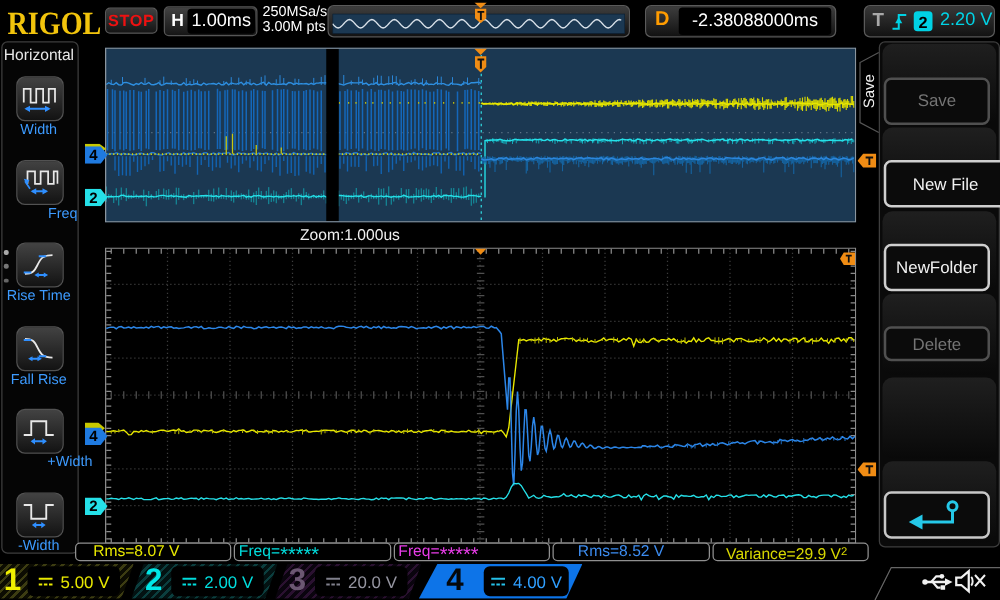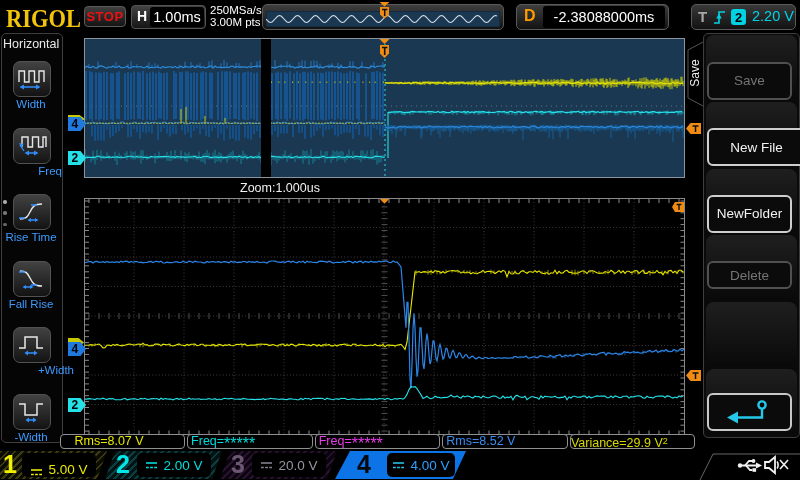--- a/index.html
+++ b/index.html
@@ -165,25 +165,25 @@
     <path d="M436.0 159.3V160.7M445.0 159.1V161.3M451.0 157.1V159.7M454.0 158.5V159.1M457.0 157.2V159.2M460.0 158.3V159.3M466.0 156.7V160.2M469.0 157.8V160.8M472.0 158.0V160.8M481.0 156.2V160.0M484.0 157.2V157.9M487.0 156.4V158.0M490.0 155.8V159.0M499.0 155.1V157.7M502.0 155.5V157.2M523.0 154.4V156.2M526.0 155.3V155.9M535.0 154.7V157.8M538.0 154.2V155.5M541.0 153.5V157.4M544.0 154.4V154.8M550.0 154.3V155.9M553.0 153.7V155.5M559.0 152.4V156.6M562.0 153.6V154.5M565.0 152.8V154.2M571.0 152.2V153.5M574.0 152.8V155.1M577.0 152.3V154.5M580.0 152.2V153.8M583.0 152.7V154.5M586.0 152.4V154.1M589.0 151.0V153.2M592.0 152.1V154.8" stroke="#1f6ec0" stroke-width="0.8" fill="none"></path>
     <path d="M1.0 201.1L3.0 201.1L5.0 200.6L7.0 200.9L9.0 201.0L11.0 201.6L13.0 200.5L15.0 201.0L17.0 200.9L19.0 200.2L21.0 200.9L23.0 201.6L25.0 200.6L27.0 200.9L29.0 200.6L31.0 201.7L33.0 201.7L35.0 201.7L37.0 201.6L39.0 200.9L41.0 200.3L43.0 201.8L45.0 201.4L47.0 201.0L49.0 200.9L51.0 200.8L53.0 201.5L55.0 201.3L57.0 200.4L59.0 201.0L61.0 200.3L63.0 201.4L65.0 201.3L67.0 200.9L69.0 200.5L71.0 200.8L73.0 200.6L75.0 201.8L77.0 200.2L79.0 201.3L81.0 200.5L83.0 200.9L85.0 201.1L87.0 201.1L89.0 201.8L91.0 200.9L93.0 200.4L95.0 201.3L97.0 200.5L99.0 201.6L101.0 201.2L103.0 201.3L105.0 200.2L107.0 201.2L109.0 200.8L111.0 201.3L113.0 201.0L115.0 200.7L117.0 201.4L119.0 201.3L121.0 201.2L123.0 201.1L125.0 200.5L127.0 201.3L129.0 201.2L131.0 200.7L133.0 201.7L135.0 201.0L137.0 201.7L139.0 200.8L141.0 200.3L143.0 200.8L145.0 200.9L147.0 200.3L149.0 200.8L151.0 201.2L153.0 201.3L155.0 201.1L157.0 201.4L159.0 200.4L161.0 200.7L163.0 201.1L165.0 201.2L167.0 201.4L169.0 201.4L171.0 201.6L173.0 201.3L175.0 201.4L177.0 201.4L179.0 200.7L181.0 201.6L183.0 201.0L185.0 200.9L187.0 200.3L189.0 200.8L191.0 200.9L193.0 201.0L195.0 201.5L197.0 201.0L199.0 201.1L201.0 201.5L203.0 201.6L205.0 200.9L207.0 200.8L209.0 201.3L211.0 201.3L213.0 201.8L215.0 201.6L217.0 200.5L219.0 201.6L221.0 200.3L223.0 200.8L225.0 200.5L227.0 201.7L229.0 200.3L231.0 200.5L233.0 200.4L235.0 200.4L237.0 200.4L239.0 200.5L241.0 201.7L243.0 200.2L245.0 200.9L247.0 201.3L249.0 201.7L251.0 201.0L253.0 200.9L255.0 201.4L257.0 200.2L259.0 200.5L261.0 200.2L263.0 201.5L265.0 201.5L267.0 201.0L269.0 200.7L271.0 201.1L273.0 201.2L275.0 201.5L277.0 201.0L279.0 201.3L281.0 201.0L283.0 201.1L285.0 200.9L287.0 201.1L289.0 201.6L291.0 200.7L293.0 201.5L295.0 200.6L297.0 200.8L299.0 200.7L301.0 201.6L303.0 200.4L305.0 200.7L307.0 201.7L309.0 201.2L311.0 200.5L313.0 201.1L315.0 200.5L317.0 200.5L319.0 201.2L321.0 199.7L323.0 196.4L325.0 191.6L327.0 188.7L329.0 189.0L331.0 188.7L333.0 190.6L335.0 193.8L337.0 196.9L339.0 200.5L341.0 199.4L343.0 198.2L345.0 200.1L347.0 200.7L349.0 200.1L351.0 198.2L353.0 199.1L355.0 199.4L357.0 200.0L359.0 199.6L361.0 199.4L363.0 199.5L365.0 198.6L367.0 197.0L369.0 198.8L371.0 198.9L373.0 197.9L375.0 199.2L377.0 200.0L379.0 197.9L381.0 198.9L383.0 198.0L385.0 198.3L387.0 199.3L389.0 200.0L391.0 198.2L393.0 198.7L395.0 198.5L397.0 200.1L399.0 198.0L401.0 198.9L403.0 199.7L405.0 199.7L407.0 198.8L409.0 198.1L411.0 198.0L413.0 198.9L415.0 200.2L417.0 200.1L419.0 198.0L421.0 200.0L423.0 199.1L425.0 199.6L427.0 198.2L429.0 201.9L431.0 198.5L433.0 197.2L435.0 198.5L437.0 199.3L439.0 199.4L441.0 198.2L443.0 201.6L445.0 200.1L447.0 198.7L449.0 198.8L451.0 199.4L453.0 199.8L455.0 201.3L457.0 197.9L459.0 199.9L461.0 198.2L463.0 198.8L465.0 198.7L467.0 199.1L469.0 199.0L471.0 198.2L473.0 199.6L475.0 199.9L477.0 199.4L479.0 199.4L481.0 198.0L483.0 201.8L485.0 199.0L487.0 200.0L489.0 198.2L491.0 198.3L493.0 199.3L495.0 199.1L497.0 199.1L499.0 198.1L501.0 198.0L503.0 200.0L505.0 198.5L507.0 199.8L509.0 199.2L511.0 198.6L513.0 197.9L515.0 198.3L517.0 198.1L519.0 198.1L521.0 198.0L523.0 199.7L525.0 199.7L527.0 197.9L529.0 199.7L531.0 197.9L533.0 198.4L535.0 199.4L537.0 199.7L539.0 198.3L541.0 198.2L543.0 198.0L545.0 200.1L547.0 198.6L549.0 199.0L551.0 198.4L553.0 198.0L555.0 197.8L557.0 198.3L559.0 200.0L561.0 200.1L563.0 198.3L565.0 199.5L567.0 199.2L569.0 200.1L571.0 198.7L573.0 198.3L575.0 198.1L577.0 198.1L579.0 198.1L581.0 199.5L583.0 197.9L585.0 198.1L587.0 199.2L589.0 200.1L591.0 199.1L593.0 199.9L595.0 198.0L597.0 198.9L599.0 198.2" stroke="#25e0e8" stroke-width="1.1" fill="none"></path>
     <path d="M296 1H305L300.5 5.8Z" fill="#f08c14"></path>
     <path d="M588 9L591 4H600V14H591Z" fill="#f08c14"></path>
     <path d="M592.6 6.5H597.4M595 6.5V12" stroke="#101010" stroke-width="1.4" fill="none"></path>
   </svg>
 <div style="position:absolute;left:240px;top:181px;color:#f0f0f0;font-size:12.5px">Zoom:1.000us</div>
 <div style="position:absolute;left:59.5px;top:433.5px;width:125.5px;height:15.5px;border:1px solid #909090;border-radius:4px;background:#000;box-sizing:border-box;color:#e8e800;font-size:12.5px;line-height:13px;padding-left:14px;white-space:nowrap;overflow:hidden">Rms=8.07 V</div>
 <div style="position:absolute;left:187.1px;top:433.5px;width:125.5px;height:15.5px;border:1px solid #909090;border-radius:4px;background:#000;box-sizing:border-box;color:#00dcdc;font-size:12.5px;line-height:13px;padding-left:3px;white-space:nowrap;overflow:hidden">Freq=<span style="font-size:16px;line-height:10px;vertical-align:-3.5px">*****</span></div>
 <div style="position:absolute;left:314.7px;top:433.5px;width:125.5px;height:15.5px;border:1px solid #909090;border-radius:4px;background:#000;box-sizing:border-box;color:#e83ce8;font-size:12.5px;line-height:13px;padding-left:3px;white-space:nowrap;overflow:hidden">Freq=<span style="font-size:16px;line-height:10px;vertical-align:-3.5px">*****</span></div>
-<div style="position:absolute;left:442.29999999999995px;top:433.5px;width:125.5px;height:15.5px;border:1px solid #909090;border-radius:4px;background:#000;box-sizing:border-box;color:#3c8cf0;font-size:12.5px;line-height:13px;padding-left:3px;white-space:nowrap;overflow:hidden">Rms=8.52 V</div>
-<div style="position:absolute;left:569.9px;top:433.5px;width:125.5px;height:15.5px;border:1px solid #909090;border-radius:4px;background:#000;box-sizing:border-box;color:#d8d800;font-size:12.5px;line-height:13px;padding-left:0;white-space:nowrap;overflow:hidden">Variance=29.9 V<span style="font-size:9px;vertical-align:3px">2</span></div>
+<div style="position:absolute;left:442.29999999999995px;top:433.5px;width:125.5px;height:15.5px;border:1px solid #909090;border-radius:4px;background:#000;box-sizing:border-box;color:#3c8cf0;font-size:12.5px;line-height:13px;padding-left:19px;white-space:nowrap;overflow:hidden">Rms=8.52 V</div>
+<div style="position:absolute;left:569.9px;top:433.5px;width:125.5px;height:15.5px;border:1px solid #909090;border-radius:4px;background:#000;box-sizing:border-box;color:#d8d800;font-size:12.5px;line-height:13px;padding-left:10px;white-space:nowrap;overflow:hidden">Variance=29.9 V<span style="font-size:9px;vertical-align:3px">2</span></div>
 <div style="position:absolute;left:0px;top:451px;width:107px;height:28px;background:repeating-linear-gradient(135deg,#3c3c12 0 2px,#0c0c02 2px 5px);clip-path:polygon(0 0,107px 0,97px 28px,0 28px)"></div>
 <div style="position:absolute;left:3px;top:450px;color:#f0f000;font-size:25px;font-weight:bold;line-height:28px">1</div>
-<div style="position:absolute;left:22px;top:453px;width:74px;height:24px;background:#000;border-radius:5px;display:flex;align-items:flex-end;justify-content:center;color:#e8e800;font-size:13.5px"><svg width="13" height="9" viewBox="0 0 13 9" style="margin-right:5px">
+<div style="position:absolute;left:22px;top:453px;width:74px;height:24px;background:#000;border-radius:5px;display:flex;align-items:center;justify-content:center;color:#e8e800;font-size:13.5px"><svg width="13" height="9" viewBox="0 0 13 9" style="margin-right:5px">
       <path d="M1 2H12" stroke="#e8e800" stroke-width="1.6" fill="none"></path>
       <path d="M1 6.5H3.8M5.1 6.5H7.9M9.2 6.5H12" stroke="#e8e800" stroke-width="1.6" fill="none"></path>
     </svg>5.00 V</div>
 <div style="position:absolute;left:105px;top:451px;width:117px;height:28px;background:repeating-linear-gradient(135deg,#0b3e3e 0 2px,#031212 2px 5px);clip-path:polygon(10px 0,117px 0,107px 28px,0 28px)"></div>
 <div style="position:absolute;left:116px;top:450px;color:#00e8e8;font-size:25px;font-weight:bold;line-height:28px">2</div>
 <div style="position:absolute;left:137px;top:453px;width:74px;height:24px;background:#000;border-radius:5px;display:flex;align-items:center;justify-content:center;color:#00dcdc;font-size:13.5px"><svg width="13" height="9" viewBox="0 0 13 9" style="margin-right:5px">
       <path d="M1 2H12" stroke="#00dcdc" stroke-width="1.6" fill="none"></path>
       <path d="M1 6.5H3.8M5.1 6.5H7.9M9.2 6.5H12" stroke="#00dcdc" stroke-width="1.6" fill="none"></path>
     </svg>2.00 V</div>
 <div style="position:absolute;left:220px;top:451px;width:117px;height:28px;background:repeating-linear-gradient(135deg,#2a1130 0 2px,#0a040e 2px 5px);clip-path:polygon(10px 0,117px 0,107px 28px,0 28px)"></div>

